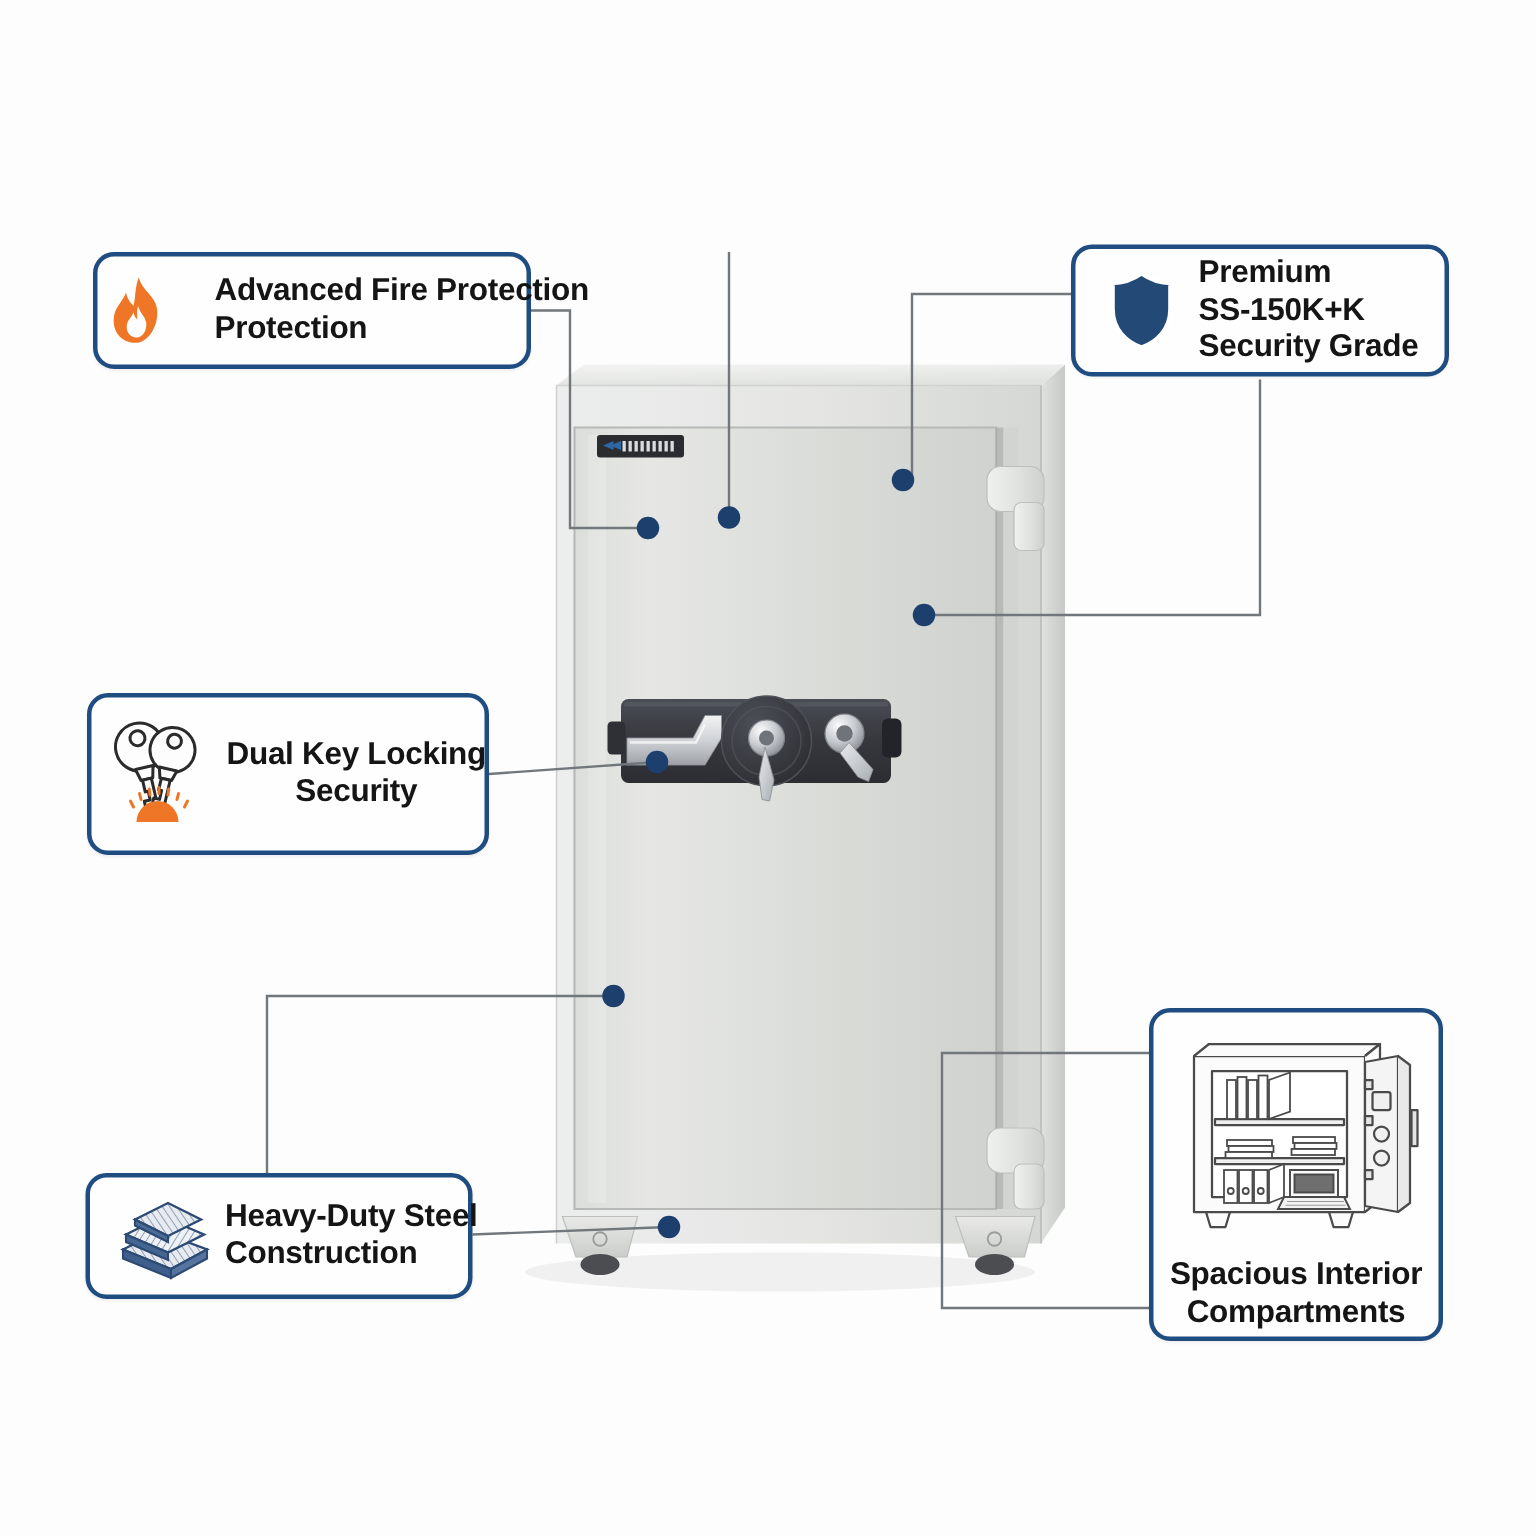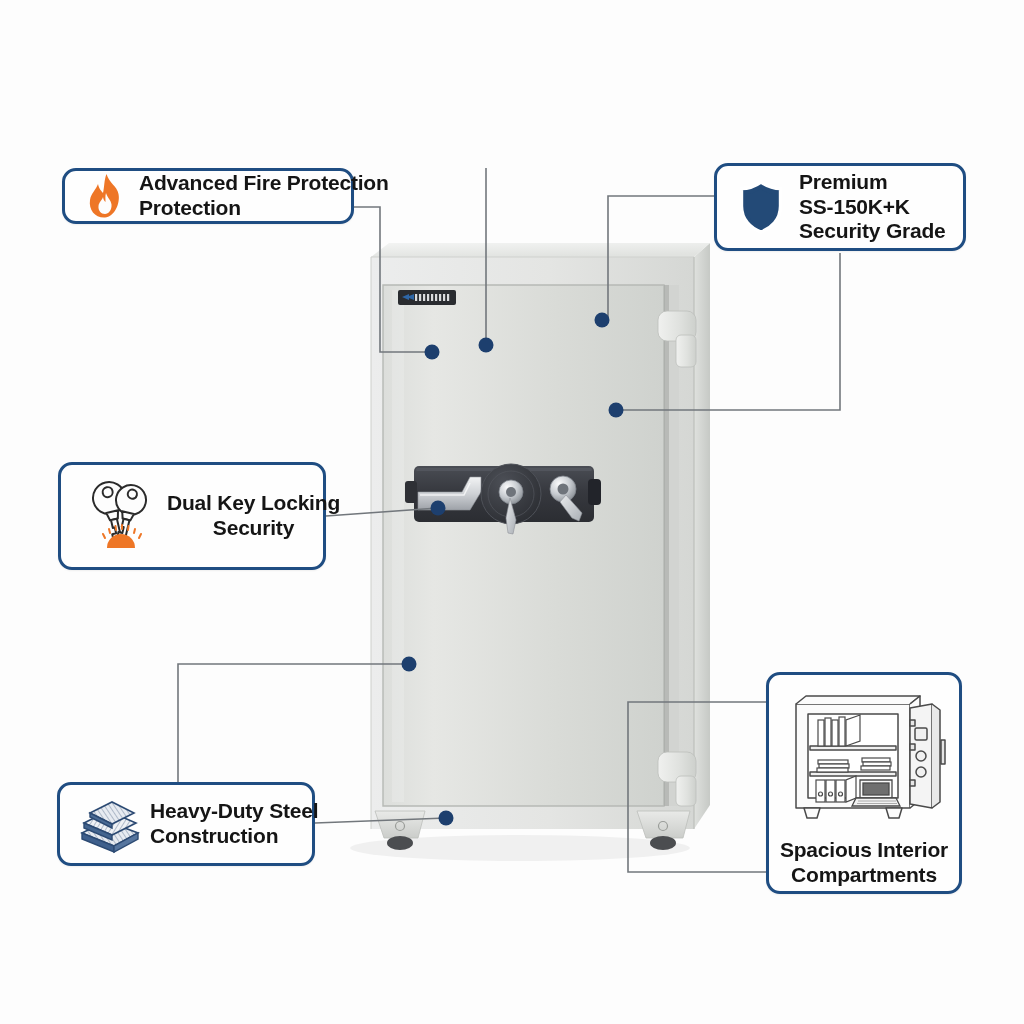--- a/index.html
+++ b/index.html
@@ -54,29 +54,29 @@
   }
   .callout .txt {
     font-weight: bold;
     color: #151515;
     letter-spacing: -0.2px;
     white-space: nowrap;
     line-height: 1.18;
   }
 
   
-  #box-fire      { left: 62px;  top: 168px; width: 292px; height: 56px;  padding-left: 14px; }
+  #box-fire      { left: 62px;  top: 168px; width: 292px; height: 78px;  padding-left: 0; gap: 18px; }
   #box-fire .ico { width: 54px; margin-right: 6px; }
   #box-fire .txt { font-size: 21px; }
 
   #box-security      { left: 714px; top: 163px; width: 252px; height: 88px; padding-left: 16px; }
   #box-security .ico { width: 56px; margin-right: 10px; }
   #box-security .txt { font-size: 21px; }
 
-  #box-keys      { left: 58px;  top: 462px; width: 268px; height: 108px; padding-left: 16px; }
+  #box-keys      { left: 58px;  top: 462px; width: 268px; height: 108px; }
   #box-keys .ico { width: 86px; margin-right: 4px; }
   #box-keys .txt { font-size: 21px; text-align: center; }
 
   #box-steel      { left: 57px;  top: 782px; width: 258px; height: 84px; padding-left: 14px; }
   #box-steel .ico { width: 72px; margin-right: 4px; }
   #box-steel .txt { font-size: 21px; }
 
   #box-interior       { left: 766px; top: 672px; width: 196px; height: 222px; padding: 8px 0 4px 0; }
   #box-interior .ico  { width: 172px; height: 152px; }
   #box-interior .txt  { font-size: 21px; text-align: center; margin-top: 4px; }

